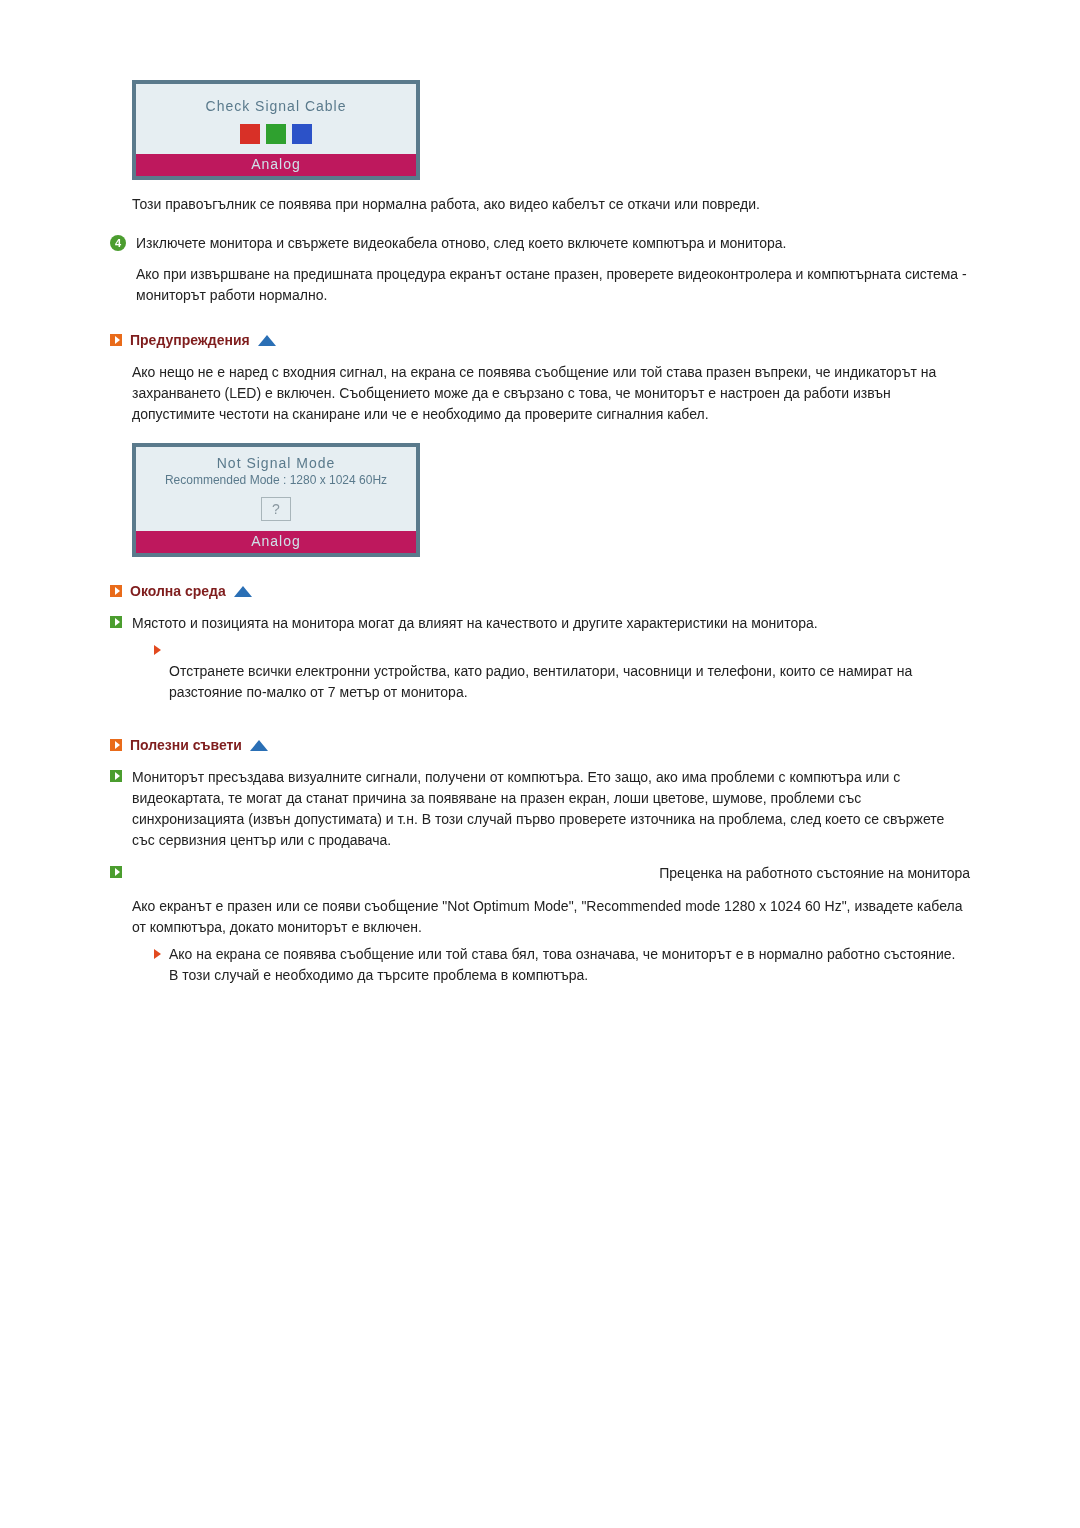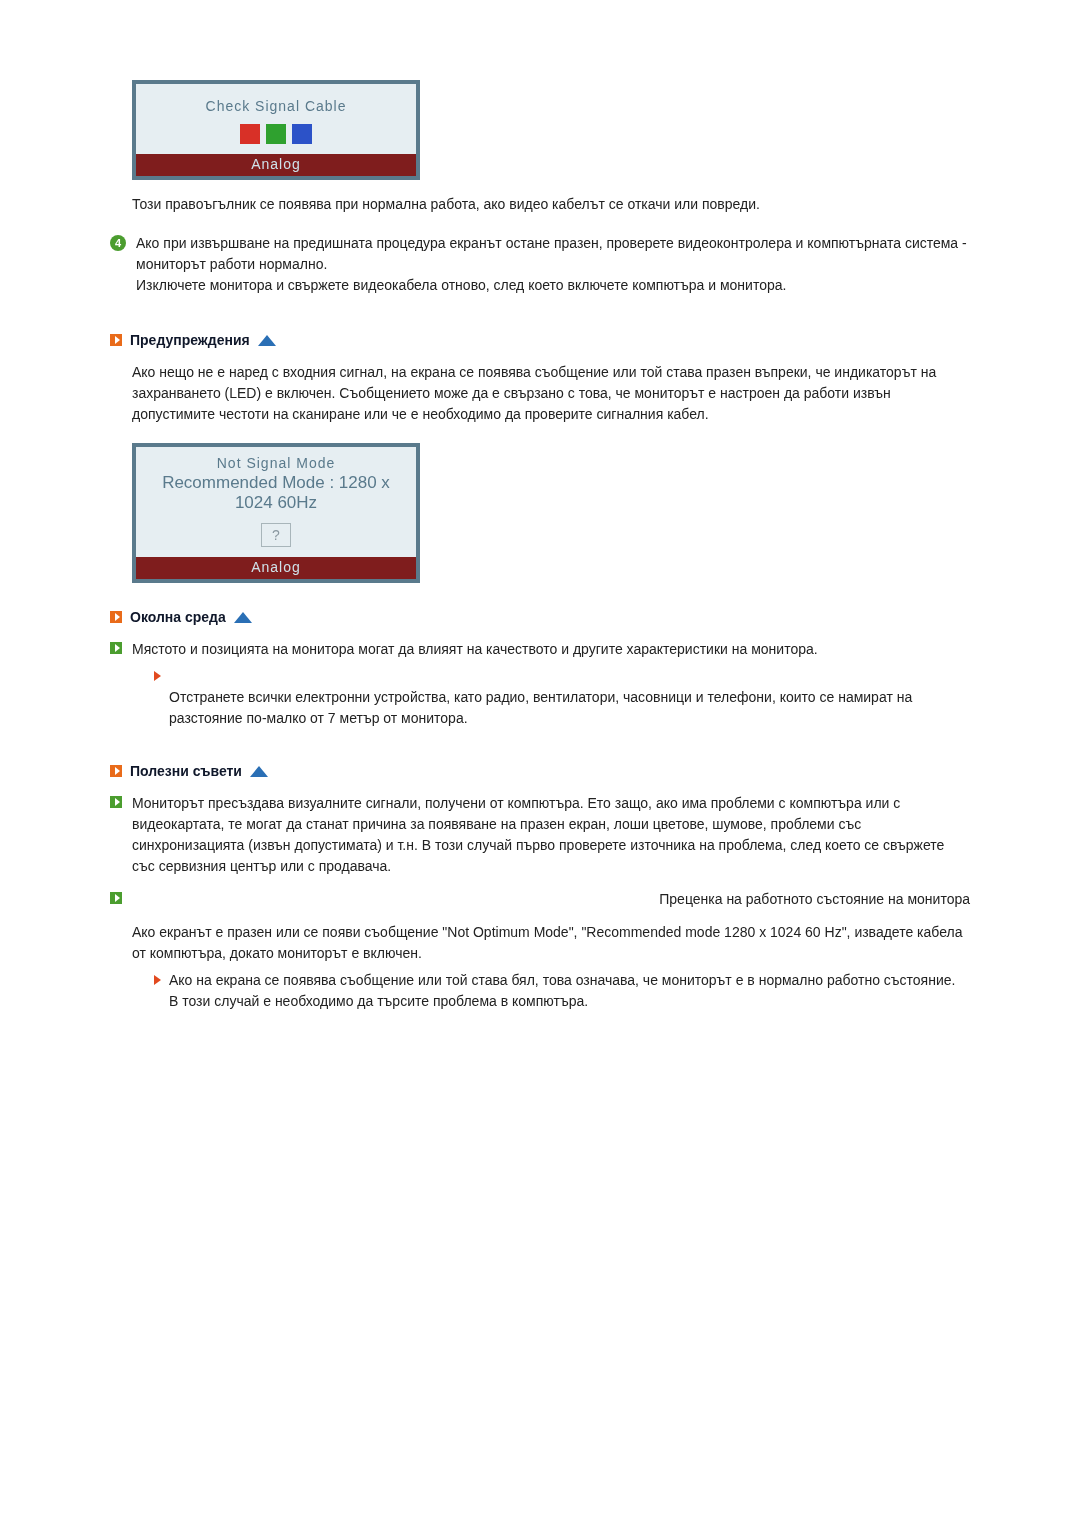--- a/index.html
+++ b/index.html
@@ -27,21 +27,21 @@
     padding: 14px 6px 10px 6px;
   }
   .osd-title {
     color: #5a7a8c;
     font-size: 14px;
     letter-spacing: 1px;
     margin-bottom: 10px;
   }
   .osd-rec {
     color: #5a7a8c;
-    font-size: 17px;
+    font-size: 12px;
     margin-bottom: 10px;
   }
   .rgb-row {
     display: flex;
     justify-content: center;
     gap: 6px;
     margin-top: 6px;
   }
   .sq { width: 20px; height: 20px; }
   .sq.red { background: #d83027; }
@@ -50,21 +50,21 @@
   .huh-box {
     width: 28px;
     height: 22px;
     border: 1px solid #a8b5ba;
     margin: 2px auto 4px auto;
     color: #8a98a0;
     font-size: 14px;
     display:flex;align-items:center;justify-content:center;
   }
   .osd-footer {
-    background: #7f1d1d;
+    background: #be185d;
     color: #cfe1e9;
     text-align: center;
     font-size: 14px;
     padding: 2px 0 4px 0;
     letter-spacing: 1px;
   }
   .para {
     margin: 0 0 18px 22px;
     line-height: 1.5;
   }
@@ -86,21 +86,21 @@
     justify-content: center;
     margin-right: 10px;
     margin-top:2px;
     flex-shrink:0;
   }
   .step-body { flex: 1; line-height:1.5; }
   .heading {
     display: flex;
     align-items: center;
     margin: 26px 0 14px 0;
-    color: #0f172a;
+    color: #7f1d1d;
     font-weight: bold;
     font-size: 14px;
   }
   .orange-arrow {
     width: 12px;
     height: 12px;
     background: #e96b1a;
     margin-right: 8px;
     position: relative;
     flex-shrink:0;
@@ -175,22 +175,22 @@
       </div>
     </div>
     <div class="osd-footer">Analog</div>
   </div>
 
   <div class="para">Този правоъгълник се появява при нормална работа, ако видео кабелът се откачи или повреди.</div>
 
   <div class="step block">
     <span class="step-num">4</span>
     <div class="step-body">
+      <div style="margin-bottom:10px;">Изключете монитора и свържете видеокабела отново, след което включете компютъра и монитора.</div>
       <div>Ако при извършване на предишната процедура екранът остане празен, проверете видеоконтролера и компютърната система - мониторът работи нормално.</div>
-      <div style="margin-bottom:10px;">Изключете монитора и свържете видеокабела отново, след което включете компютъра и монитора.</div>
     </div>
   </div>
 
   <div class="heading">
     <span class="orange-arrow"></span>
     <span>Предупреждения</span>
     <span class="top-icon"></span>
   </div>
 
   <div class="para">Ако нещо не е наред с входния сигнал, на екрана се появява съобщение или той става празен въпреки, че индикаторът на захранването (LED) е включен. Съобщението може да е свързано с това, че мониторът е настроен да работи извън допустимите честоти на сканиране или че е необходимо да проверите сигналния кабел.</div>

